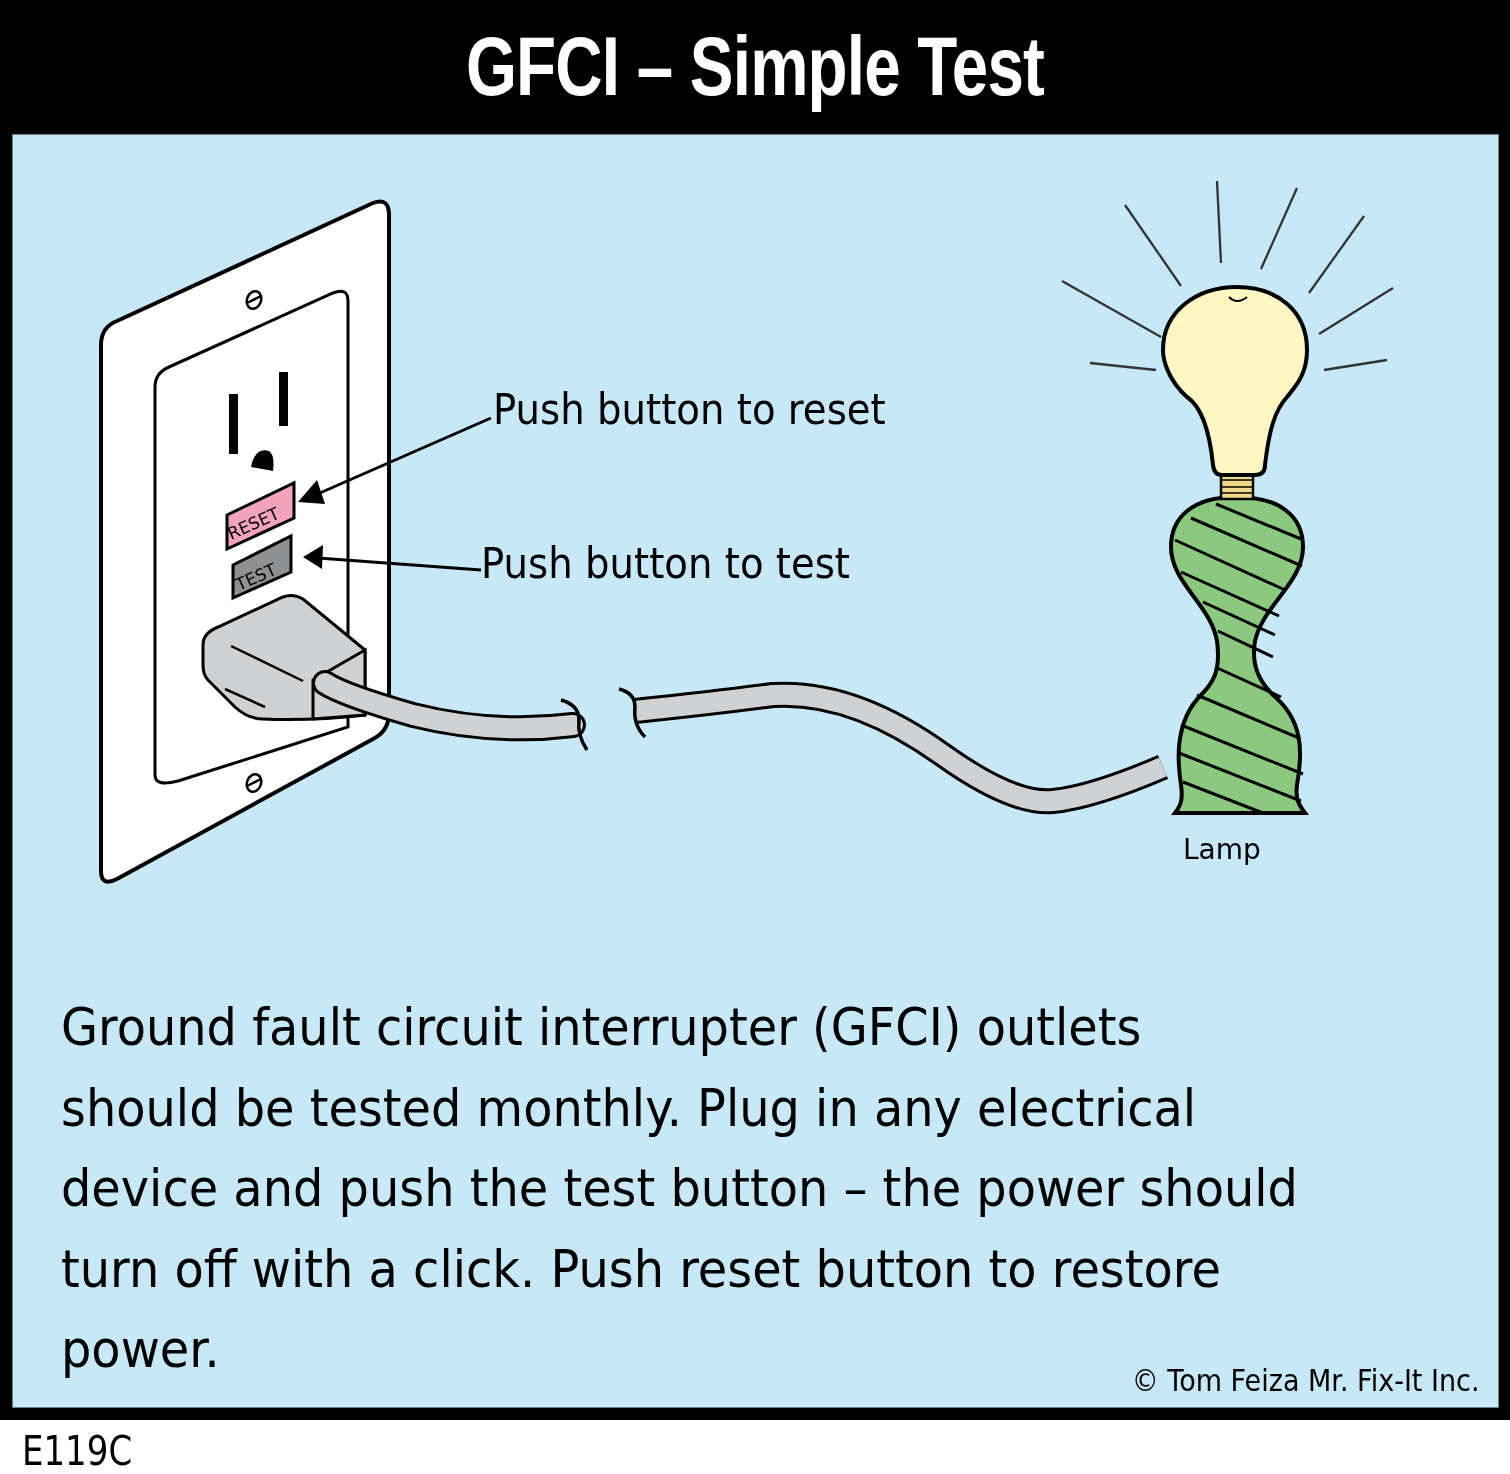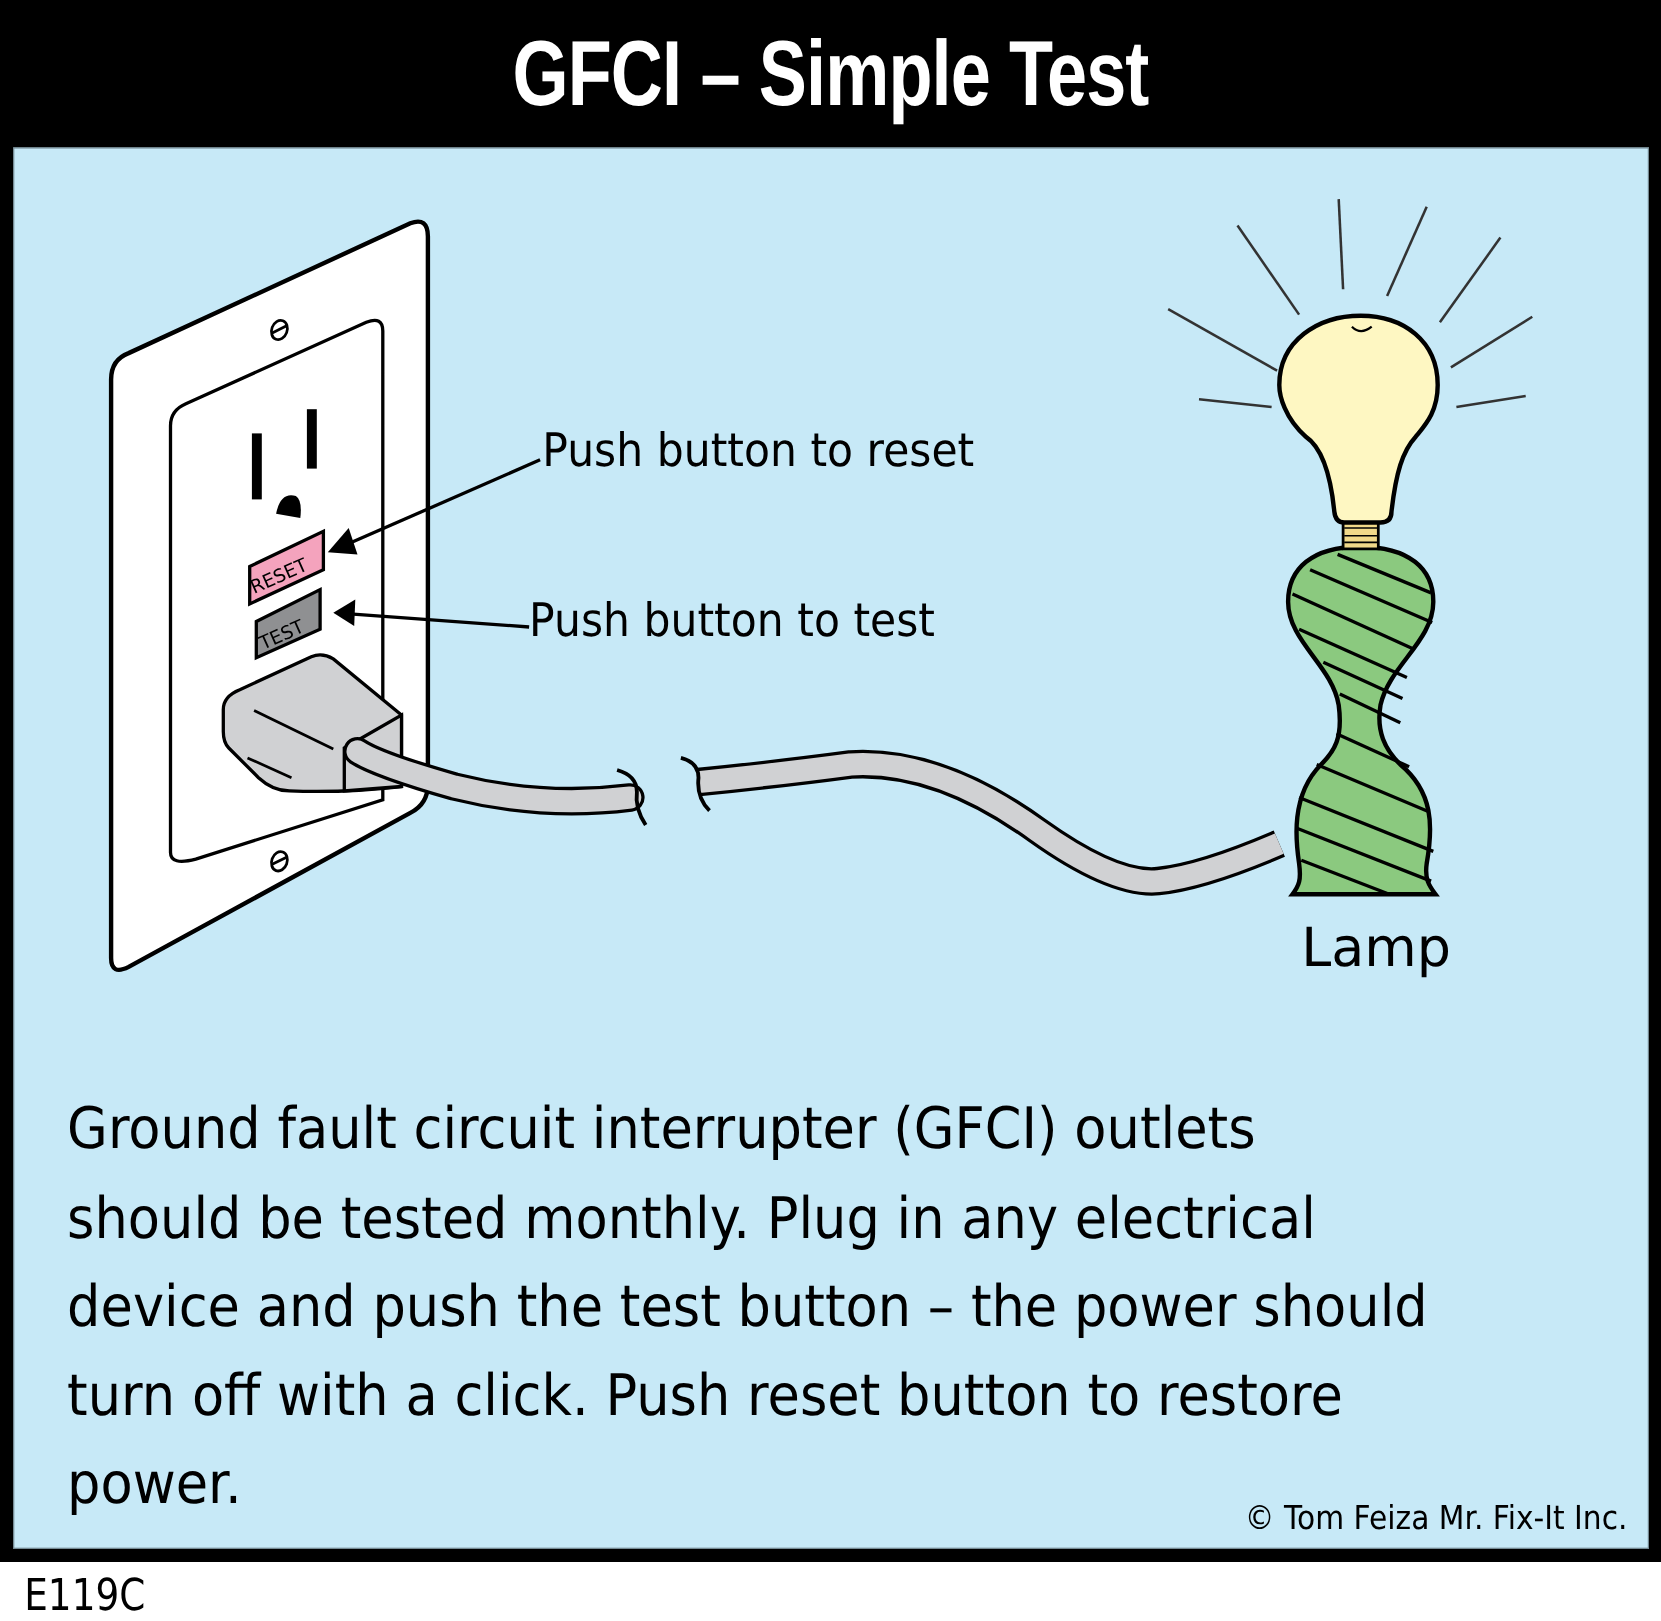--- a/index.html
+++ b/index.html
@@ -20,21 +20,21 @@
       position: absolute; left: 12px; top: 134px; width: 1487px; height: 1274px;
       background: #c7e9f7; border: 1px solid #6b7f88; box-sizing: border-box;
     }
     .art { position: absolute; left: 0; top: 0; width: 1487px; height: 1274px; }
     .label {
       position: absolute; color: #000000;
       font-family: "DejaVu Sans", sans-serif; font-weight: normal;
       white-space: nowrap;
     }
     .callout { font-size: 42px; transform: scaleX(0.92); transform-origin: left center; }
-    .lamp-label { font-size: 49px; }
+    .lamp-label { font-size: 28px; }
     .body-text {
       position: absolute; left: 48px; top: 852px; width: 1430px;
       font-family: "DejaVu Sans", sans-serif; font-size: 52px; line-height: 80.5px;
       color: #000000; transform: scaleX(0.92); transform-origin: left top;
       width: 1560px;
     }
     .copyright {
       position: absolute; right: 18px; top: 1228px;
       font-family: "DejaVu Sans", sans-serif; font-size: 30px; color: #000;
       transform: scaleX(0.9); transform-origin: right center;

